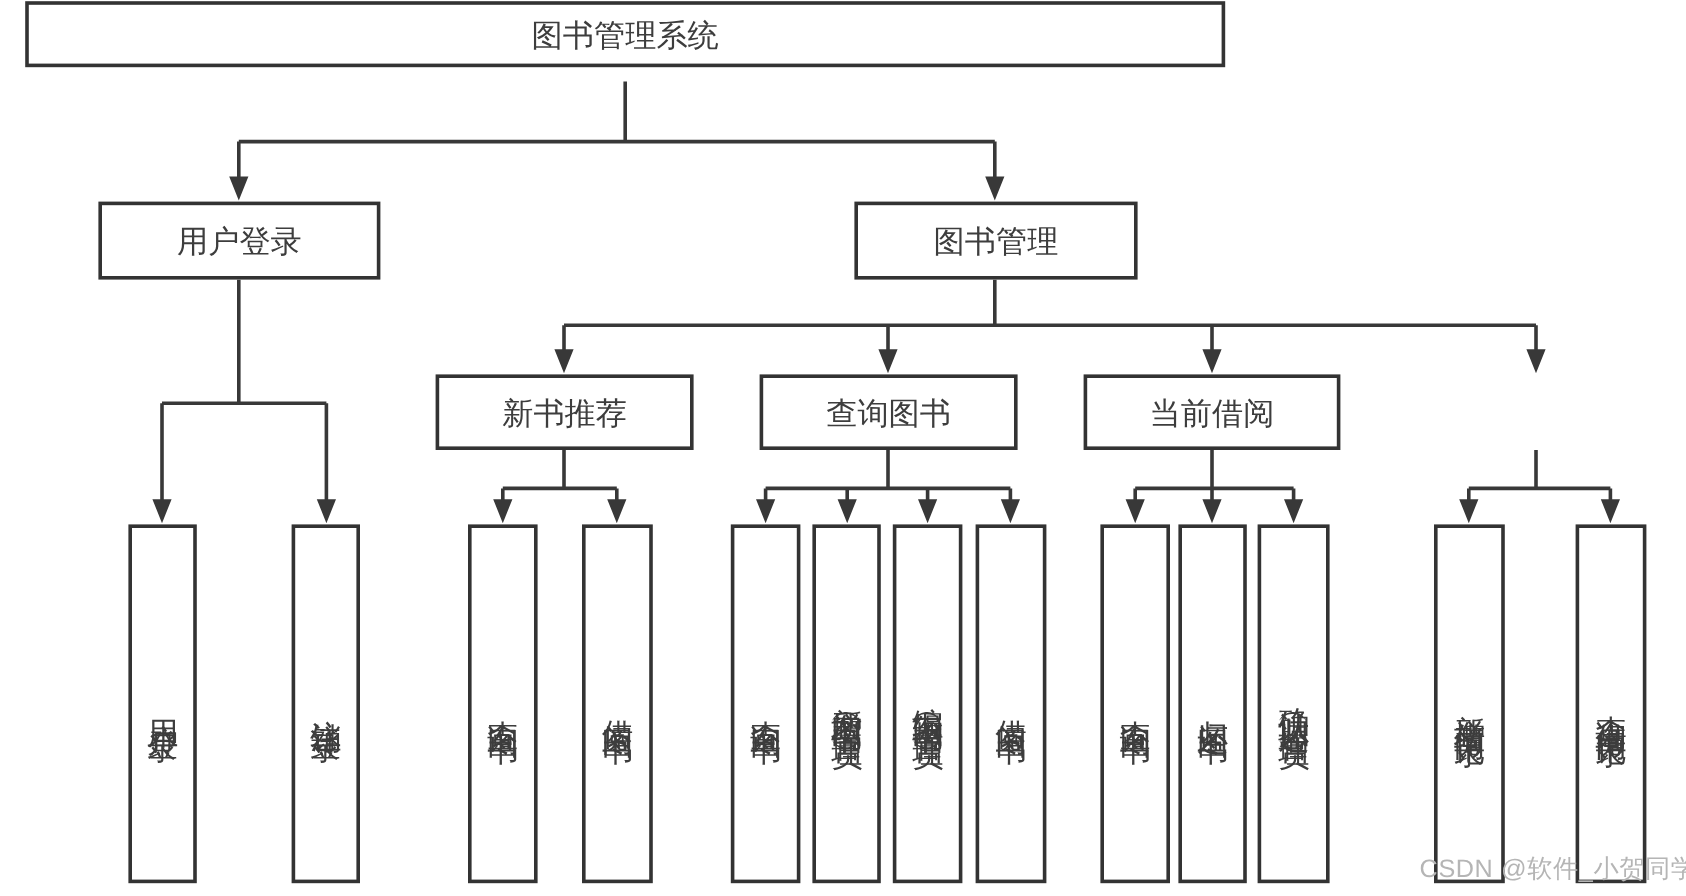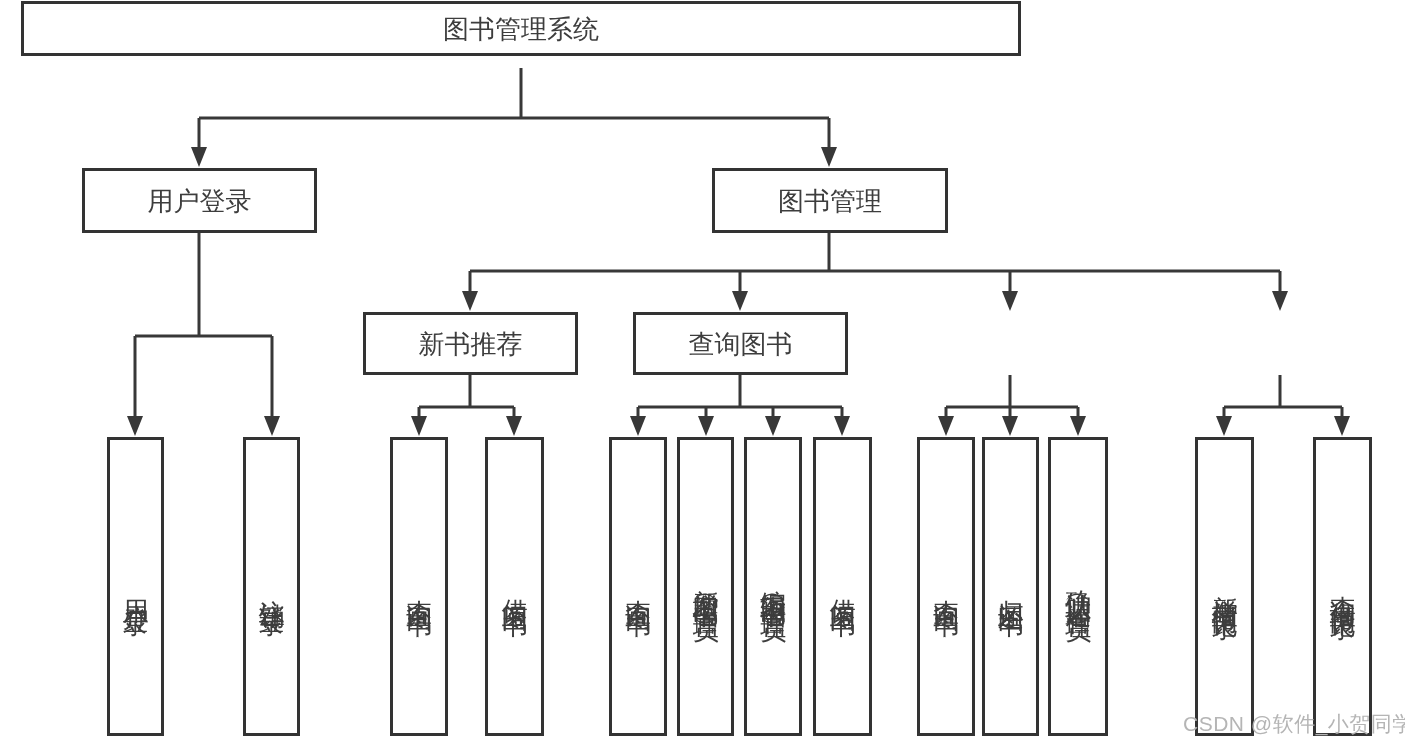--- a/index.html
+++ b/index.html
@@ -67,20 +67,23 @@
   <div class="box" style="left:712px;top:168px;width:236px;height:65px">
     <span>图书管理</span>
   </div>
 
   <div class="box" style="left:363px;top:312px;width:215px;height:63px">
     <span>新书推荐</span>
   </div>
   <div class="box" style="left:633px;top:312px;width:215px;height:63px">
     <span>查询图书</span>
   </div>
+  <div class="box" style="left:903px;top:312px;width:214px;height:63px">
+    <span>当前借阅</span>
+  </div>
 
   <div class="box" style="left:107px;top:437px;width:57px;height:299px">
     <span class="vtext">用户登录</span>
   </div>
   <div class="box" style="left:243px;top:437px;width:57px;height:299px">
     <span class="vtext">注销登录</span>
   </div>
   <div class="box" style="left:390px;top:437px;width:58px;height:299px">
     <span class="vtext">查询图书</span>
   </div>

